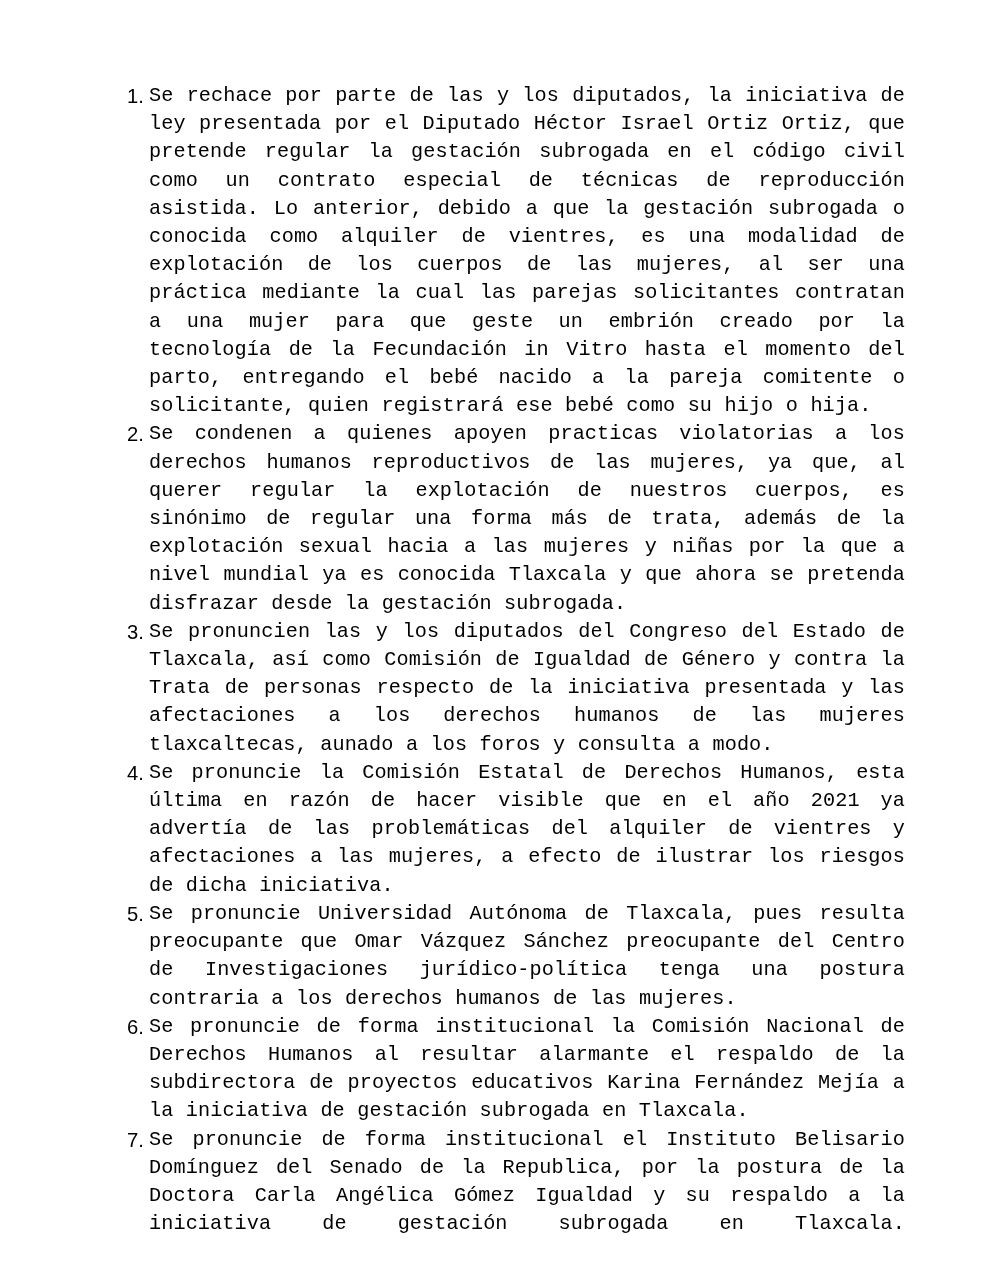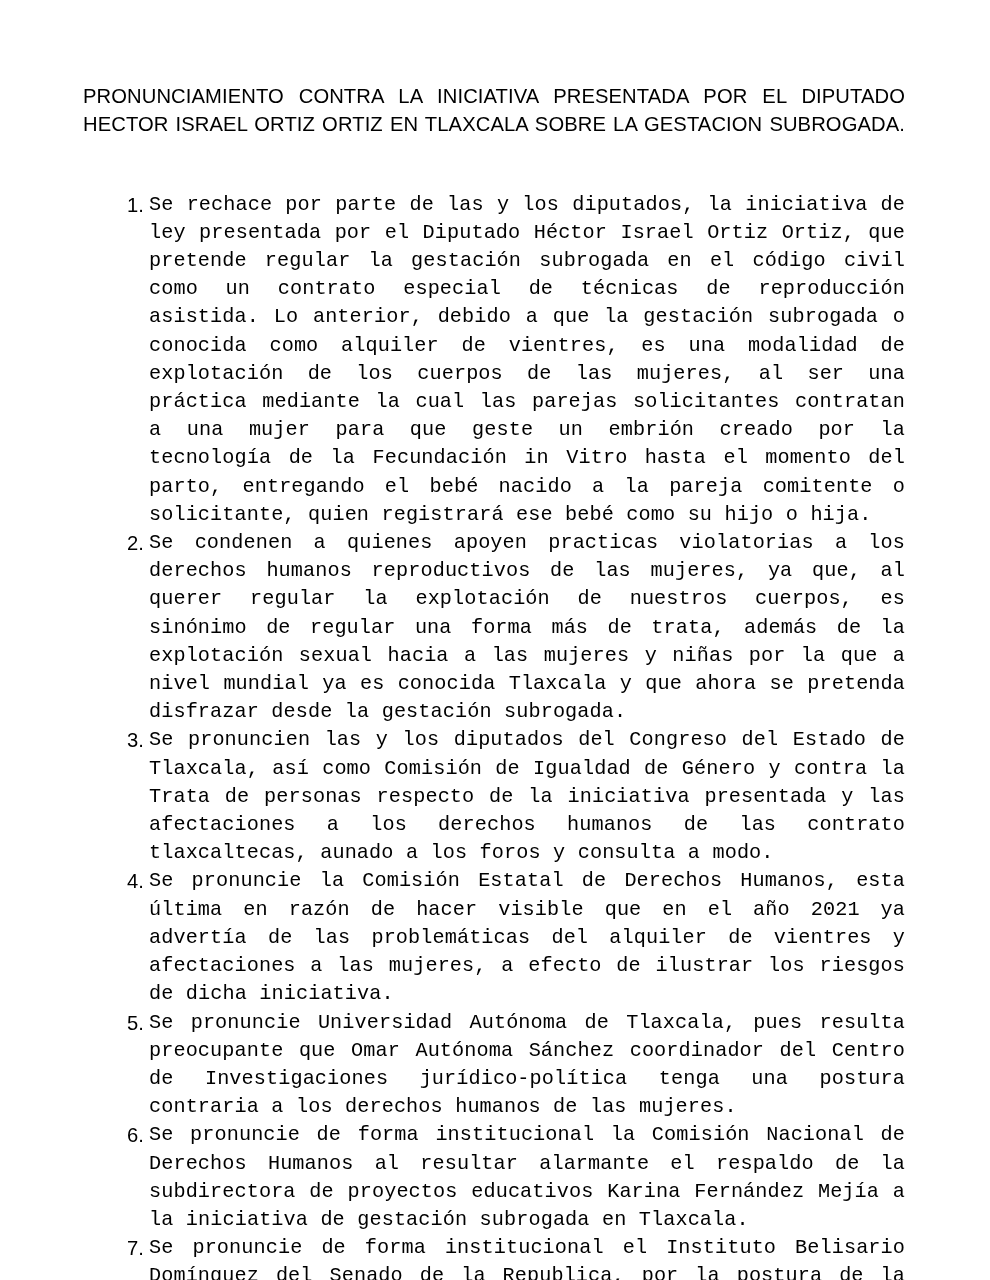--- a/index.html
+++ b/index.html
@@ -87,43 +87,42 @@
     display: inline-block;
     width: 100%;
   }
 </style>
 </head>
 <body>
 
 <div class="page">
   <div class="doc-body">
 
-    <p class="para heading just-all">PRONUNCIAMIENTO CONTRA LA INICIATIVA PRESENTADA POR EL DIPUTADO HECTOR ISRAEL ORTIZ ORTIZ EN TLAXCALA SOBRE LA GESTACION SUBROGADA.</p>
 
 
     <ol class="items">
       <li>
         <span class="num">1.</span>
         <span class="txt">Se rechace por parte de las y los diputados, la iniciativa de ley presentada por el Diputado Héctor Israel Ortiz Ortiz, que pretende regular la gestación subrogada en el código civil como un contrato especial de técnicas de reproducción asistida. Lo anterior, debido a que la gestación subrogada o conocida como alquiler de vientres, es una modalidad de explotación de los cuerpos de las mujeres, al ser una práctica mediante la cual las parejas solicitantes contratan a una mujer para que geste un embrión creado por la tecnología de la Fecundación in Vitro hasta el momento del parto, entregando el bebé nacido a la pareja comitente o solicitante, quien registrará ese bebé como su hijo o hija.</span>
       </li>
       <li>
         <span class="num">2.</span>
         <span class="txt">Se condenen a quienes apoyen practicas violatorias a los derechos humanos reproductivos de las mujeres, ya que, al querer regular la explotación de nuestros cuerpos, es sinónimo de regular una forma más de trata, además de la explotación sexual hacia a las mujeres y niñas por la que a nivel mundial ya es conocida Tlaxcala y que ahora se pretenda disfrazar desde la gestación subrogada.</span>
       </li>
       <li>
         <span class="num">3.</span>
-        <span class="txt">Se pronuncien las y los diputados del Congreso del Estado de Tlaxcala, así como Comisión de Igualdad de Género y contra la Trata de personas respecto de la iniciativa presentada y las afectaciones a los derechos humanos de las contrato tlaxcaltecas, aunado a los foros y consulta a modo.</span>
+        <span class="txt">Se pronuncien las y los diputados del Congreso del Estado de Tlaxcala, así como Comisión de Igualdad de Género y contra la Trata de personas respecto de la iniciativa presentada y las afectaciones a los derechos humanos de las mujeres tlaxcaltecas, aunado a los foros y consulta a modo.</span>
       </li>
       <li>
         <span class="num">4.</span>
         <span class="txt">Se pronuncie la Comisión Estatal de Derechos Humanos, esta última en razón de hacer visible que en el año 2021 ya advertía de las problemáticas del alquiler de vientres y afectaciones a las mujeres, a efecto de ilustrar los riesgos de dicha iniciativa.</span>
       </li>
       <li>
         <span class="num">5.</span>
-        <span class="txt">Se pronuncie Universidad Autónoma de Tlaxcala, pues resulta preocupante que Omar Autónoma Sánchez coordinador del Centro de Investigaciones jurídico-política tenga una postura contraria a los derechos humanos de las mujeres.</span>
+        <span class="txt">Se pronuncie Universidad Autónoma de Tlaxcala, pues resulta preocupante que Omar Vázquez Sánchez preocupante del Centro de Investigaciones jurídico-política tenga una postura contraria a los derechos humanos de las mujeres.</span>
       </li>
       <li>
         <span class="num">6.</span>
         <span class="txt">Se pronuncie de forma institucional la Comisión Nacional de Derechos Humanos al resultar alarmante el respaldo de la subdirectora de proyectos educativos Karina Fernández Mejía a la iniciativa de gestación subrogada en Tlaxcala.</span>
       </li>
       <li class="stretch-last">
         <span class="num">7.</span>
         <span class="txt"> Se pronuncie de forma institucional el Instituto Belisario Domínguez del Senado de la Republica, por la postura de la Doctora Carla Angélica Gómez Igualdad y su respaldo a la iniciativa de gestación subrogada en Tlaxcala.</span>
       </li>
     </ol>

